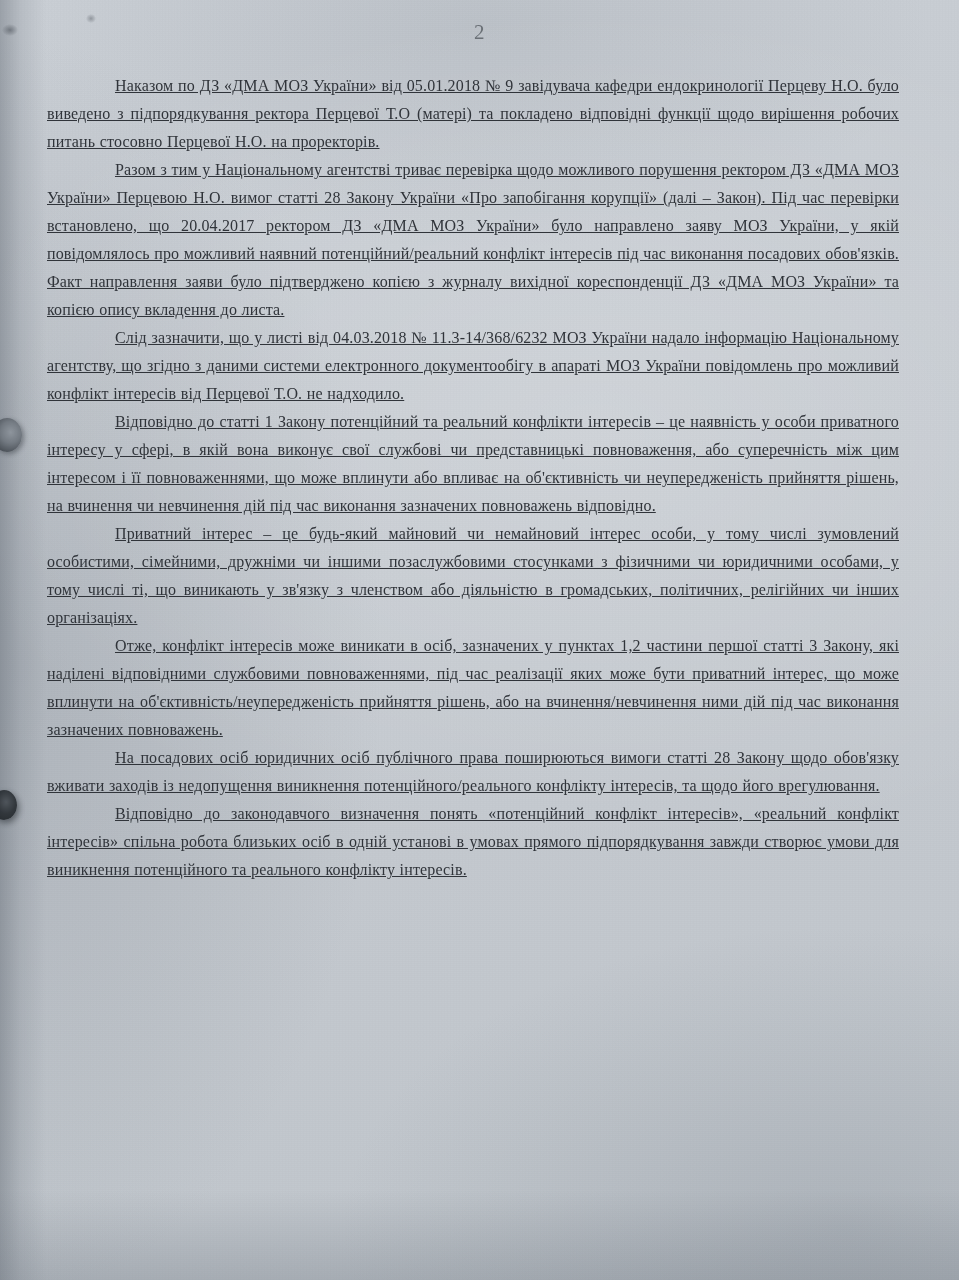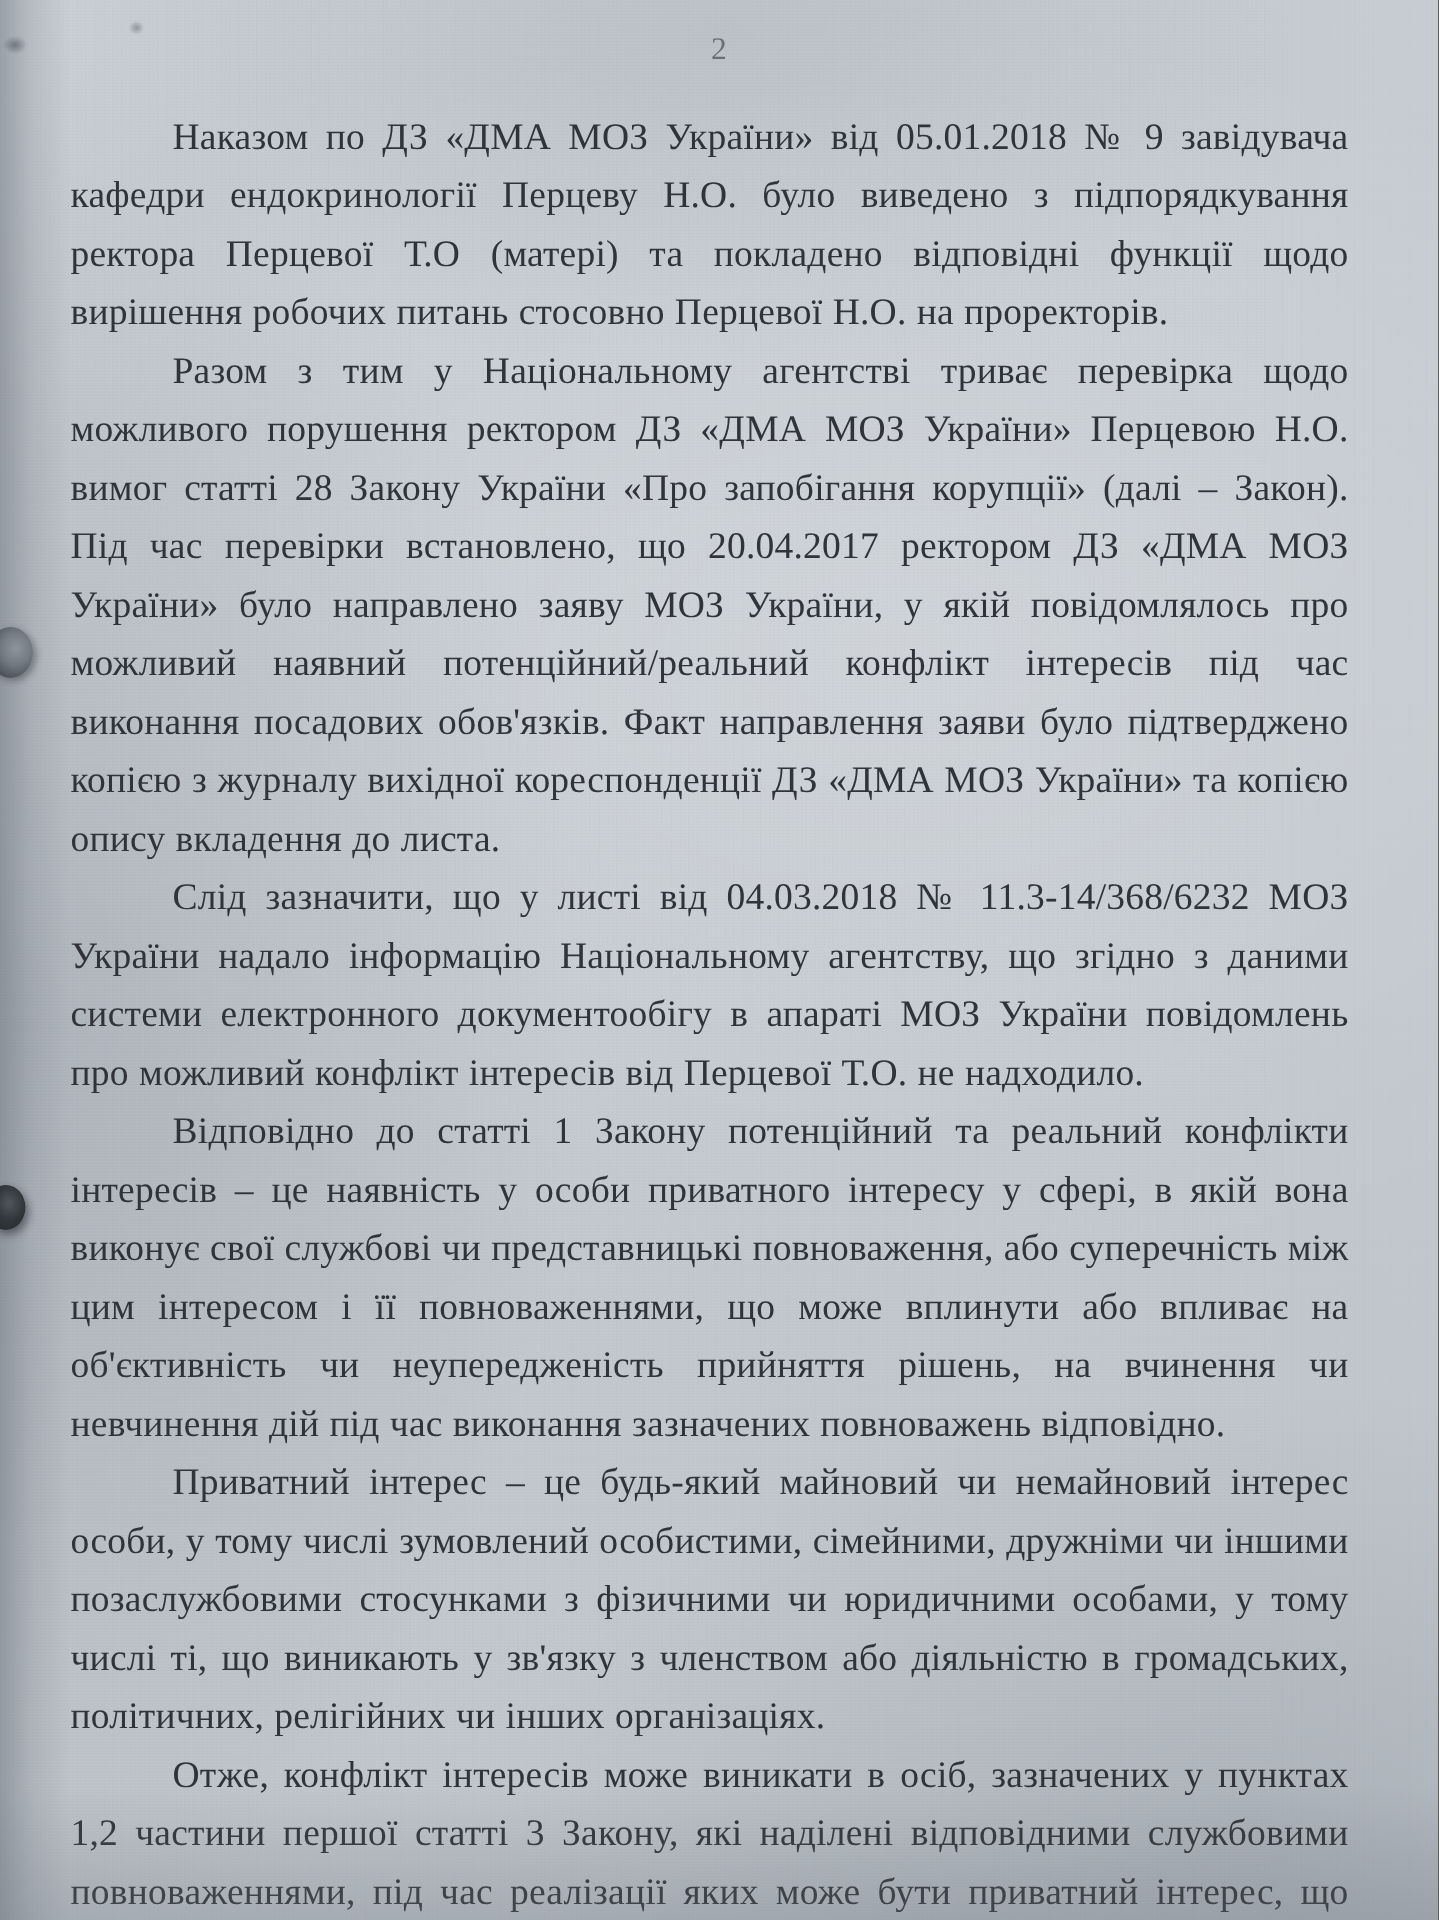--- a/index.html
+++ b/index.html
@@ -62,25 +62,26 @@
     left: 47px;
     top: 72px;
     width: 852px;
   }
 
   p.para {
     margin: 0 0 0 0;
     text-indent: 68px;
     text-align: justify;
     text-justify: inter-word;
-    font-size: 25px;
-    line-height: 39px;
+    font-size: 16px;
+    line-height: 28px;
     color: #30343a;
     letter-spacing: .15px;
     word-spacing: .4px;
+    text-decoration: underline;
   }
 
   
   .punch {
     position: absolute;
     pointer-events: none;
   }
   .punch-1 {
     left: -8px; top: 418px;
     width: 30px; height: 34px;
@@ -138,18 +139,19 @@
 
   <div class="page-number">2</div>
 
   <div class="body-text">
     <p class="para">Наказом по ДЗ «ДМА МОЗ України» від 05.01.2018 № 9 завідувача кафедри ендокринології Перцеву Н.О. було виведено з підпорядкування ректора Перцевої Т.О (матері) та покладено відповідні функції щодо вирішення робочих питань стосовно Перцевої Н.О. на проректорів.</p>
     <p class="para">Разом з тим у Національному агентстві триває перевірка щодо можливого порушення ректором ДЗ «ДМА МОЗ України» Перцевою Н.О. вимог статті 28 Закону України «Про запобігання корупції» (далі – Закон). Під час перевірки встановлено, що 20.04.2017 ректором ДЗ «ДМА МОЗ України» було направлено заяву МОЗ України, у якій повідомлялось про можливий наявний потенційний/реальний конфлікт інтересів під час виконання посадових обов'язків. Факт направлення заяви було підтверджено копією з журналу вихідної кореспонденції ДЗ «ДМА МОЗ України» та копією опису вкладення до листа.</p>
     <p class="para">Слід зазначити, що у листі від 04.03.2018 № 11.3-14/368/6232 МОЗ України надало інформацію Національному агентству, що згідно з даними системи електронного документообігу в апараті МОЗ України повідомлень про можливий конфлікт інтересів від Перцевої Т.О. не надходило.</p>
     <p class="para">Відповідно до статті 1 Закону потенційний та реальний конфлікти інтересів – це наявність у особи приватного інтересу у сфері, в якій вона виконує свої службові чи представницькі повноваження, або суперечність між цим інтересом і її повноваженнями, що може вплинути або впливає на об'єктивність чи неупередженість прийняття рішень, на вчинення чи невчинення дій під час виконання зазначених повноважень відповідно.</p>
     <p class="para">Приватний інтерес – це будь-який майновий чи немайновий інтерес особи, у тому числі зумовлений особистими, сімейними, дружніми чи іншими позаслужбовими стосунками з фізичними чи юридичними особами, у тому числі ті, що виникають у зв'язку з членством або діяльністю в громадських, політичних, релігійних чи інших організаціях.</p>
     <p class="para">Отже, конфлікт інтересів може виникати в осіб, зазначених у пунктах 1,2 частини першої статті 3 Закону, які наділені відповідними службовими повноваженнями, під час реалізації яких може бути приватний інтерес, що може вплинути на об'єктивність/неупередженість прийняття рішень, або на вчинення/невчинення ними дій під час виконання зазначених повноважень.</p>
+    <p class="para">На посадових осіб юридичних осіб публічного права поширюються вимоги статті 28 Закону щодо обов'язку вживати заходів із недопущення виникнення потенційного/реального конфлікту інтересів, та щодо його врегулювання.</p>
     <p class="para">Відповідно до законодавчого визначення понять «потенційний конфлікт інтересів», «реальний конфлікт інтересів» спільна робота близьких осіб в одній установі в умовах прямого підпорядкування завжди створює умови для виникнення потенційного та реального конфлікту інтересів.</p>
 
   </div>
 
   <div class="bottom-fade"></div>
 </div>
 
 </body></html>

